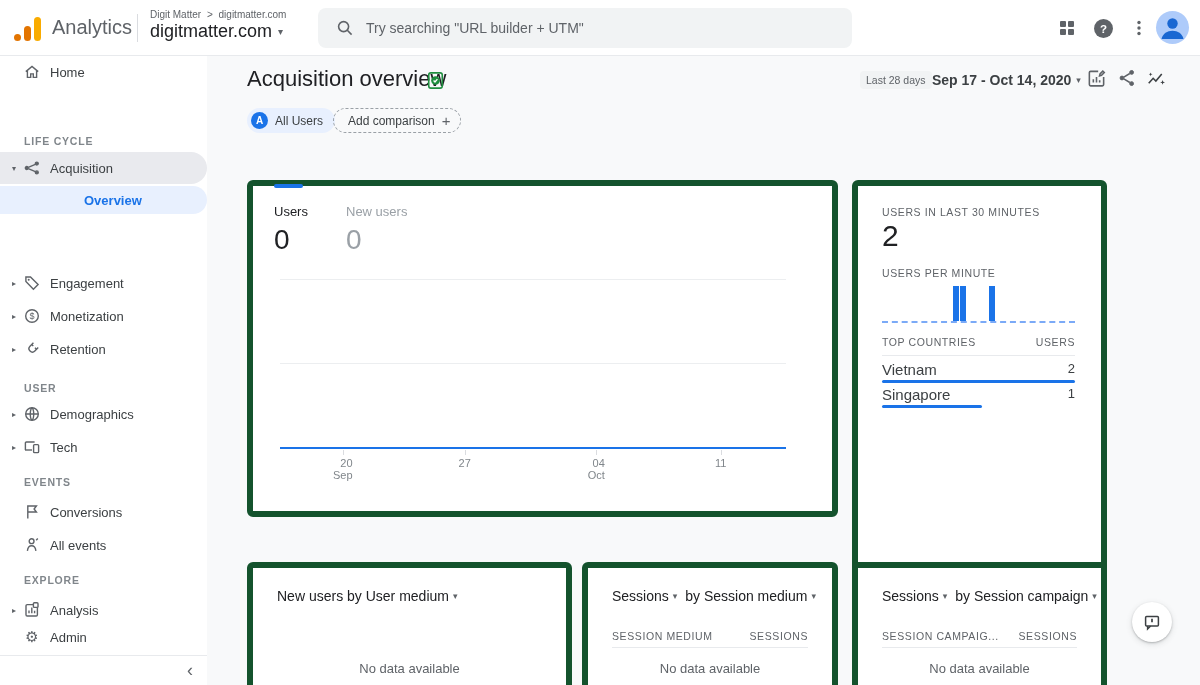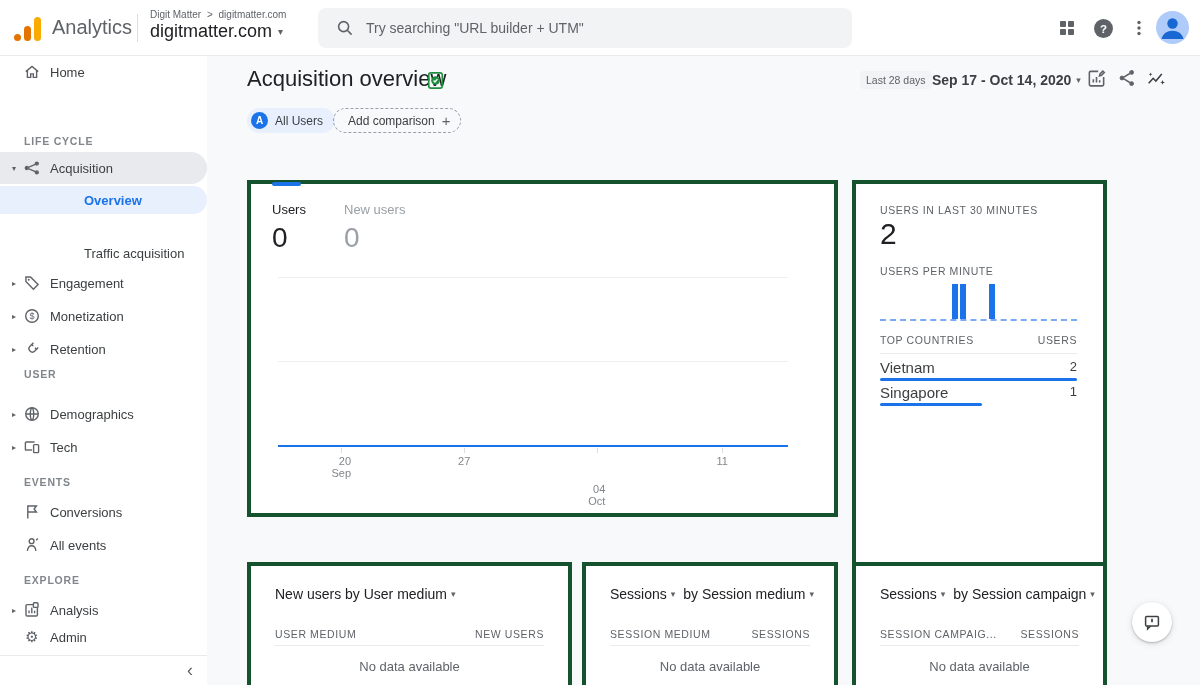--- a/index.html
+++ b/index.html
@@ -64,21 +64,21 @@
                    border-radius:13px; display:flex; align-items:center; padding:0 12px 0 4px; cursor:pointer; }
   .chip-allusers .avatar-a { width:17px; height:17px; border-radius:50%; background:#1a73e8; color:#fff;
                    font-size:10px; font-weight:bold; display:flex; align-items:center; justify-content:center; }
   .chip-allusers .lbl { margin-left:7px; font-size:12px; color:#3c4043; }
   .chip-add { position:absolute; left:333px; top:108px; height:25px; border:1px dashed #9aa0a6;
               border-radius:13px; display:flex; align-items:center; padding:0 10px 0 14px; cursor:pointer; }
   .chip-add .lbl { font-size:12px; color:#3c4043; }
   .chip-add .plus { font-size:15px; color:#5f6368; margin-left:7px; }
 
   
-  .card { position:absolute; background:#fff; border:4px solid #14532d; border-radius:0; }
+  .card { position:absolute; background:#fff; border:6px solid #14532d; border-radius:6px; }
 
   
   .tab-indicator { position:absolute; left:21px; top:-2px; width:29px; height:4px;
                    border-radius:2px; background:#1a73e8; }
   .metric-tab { position:absolute; top:18px; cursor:pointer; }
   .metric-tab .t-label { font-size:13px; color:#202124; }
   .metric-tab .t-value { font-size:28px; color:#202124; margin-top:5px; }
   .metric-tab.inactive .t-label, .metric-tab.inactive .t-value { color:#9aa0a6; }
   .plot-grid { position:absolute; left:27px; right:46px; height:1px; background:#eceef0; }
   .plot-zero { position:absolute; left:27px; right:46px; top:261px; height:2px; background:#1a73e8; }
@@ -201,23 +201,20 @@
             <circle cx="13.8" cy="4.6" r="1.5"></circle>
             <circle cx="13.8" cy="13.4" r="1.5"></circle>
           <path d="M5.3 8.3l7-3M5.3 9.7l7 3" fill="none"></path>
         </svg>
         </span>
       <span class="side-label">Acquisition</span>
     </div>
     <div class="side-row sub active" style="top:130px">
       <span class="side-label">Overview</span>
     </div>
-    <div class="side-row sub" style="top:182px">
-      <span class="side-label">Traffic acquisition</span>
-    </div>
 
     <div class="side-row" style="top:212px">
       <span class="side-caret">▸</span>
       <span class="side-icon">
         <svg width="18" height="18" viewBox="0 0 18 18" fill="none" stroke="#5f6368" stroke-width="1.4">
           <path d="M2.9 7.5V3h4.6l7.6 7.5-4.7 4.7z"></path>
             <circle cx="5.7" cy="5.7" r="1" fill="#5f6368" stroke="none"></circle>
         </svg>
         </span>
       <span class="side-label">Engagement</span>
@@ -240,21 +237,21 @@
         <svg width="18" height="18" viewBox="0 0 18 18" fill="none" stroke="#5f6368" stroke-width="1.4">
           <g transform="rotate(45 9 9)">
             <path d="M5.6 3.6v4.8a3.4 3.4 0 0 0 6.8 0V3.6"></path>
             <path d="M5.6 6h2.2M10.2 6h2.2"></path>
           </g>
         </svg>
         </span>
       <span class="side-label">Retention</span>
     </div>
 
-    <div class="side-section" style="top:312px">USER</div>
+    <div class="side-section" style="top:326px">USER</div>
 
     <div class="side-row" style="top:343px">
       <span class="side-caret">▸</span>
       <span class="side-icon">
         <svg width="18" height="18" viewBox="0 0 18 18" fill="none" stroke="#5f6368" stroke-width="1.4">
           <circle cx="9" cy="9" r="6.3"></circle>
             <path d="M2.7 9h12.6M9 2.7c2.3 2.1 2.3 10.5 0 12.6M9 2.7c-2.3 2.1-2.3 10.5 0 12.6"></path>
         </svg>
         </span>
       <span class="side-label">Demographics</span>
@@ -386,21 +383,21 @@
       <div class="x-tick-mark" style="left: 62.5%;"></div>
       <div class="x-tick-mark" style="left: 87.1%;"></div>
       <div class="x-tick-group" style="left: 12.4%;">
         <div>20</div>
           <div>Sep</div>
       </div>
       <div class="x-tick-group" style="left: 36.5%;">
         <div>27</div>
           <div></div>
       </div>
-      <div class="x-tick-group" style="left: 62.5%; margin-top: 28px;">
+      <div class="x-tick-group" style="left: 62.5%;">
         <div>04</div>
           <div>Oct</div>
       </div>
       <div class="x-tick-group" style="left: 87.1%;">
         <div>11</div>
           <div></div>
       </div>
     </div>
   </section>
 
@@ -433,24 +430,20 @@
 
     <div class="view-realtime">
       <span>View realtime</span><span class="arrow">→</span>
     </div>
   </section>
 
   <section class="card" style="left:247px;top:562px;width:325px;height:160px">
     <div class="bk-title">
       <span>New users by User medium</span><span class="caret">▾</span>
     </div>
-    <div class="bk-head">
-      <span class="c1">USER MEDIUM</span>
-      <span class="c2">NEW USERS</span>
-    </div>
     <div class="bk-empty">No data available</div>
   </section>
 
   <section class="card" style="left:582px;top:562px;width:256px;height:160px">
     <div class="bk-title">
       <span>Sessions</span><span class="caret">▾</span>
       <span>by Session medium</span><span class="caret">▾</span>
     </div>
     <div class="bk-head">
       <span class="c1">SESSION MEDIUM</span>

